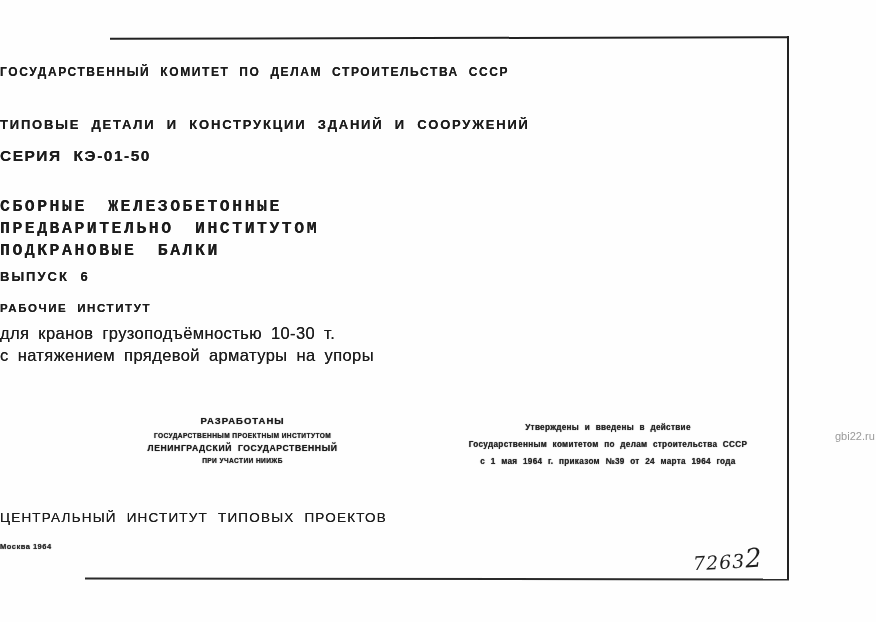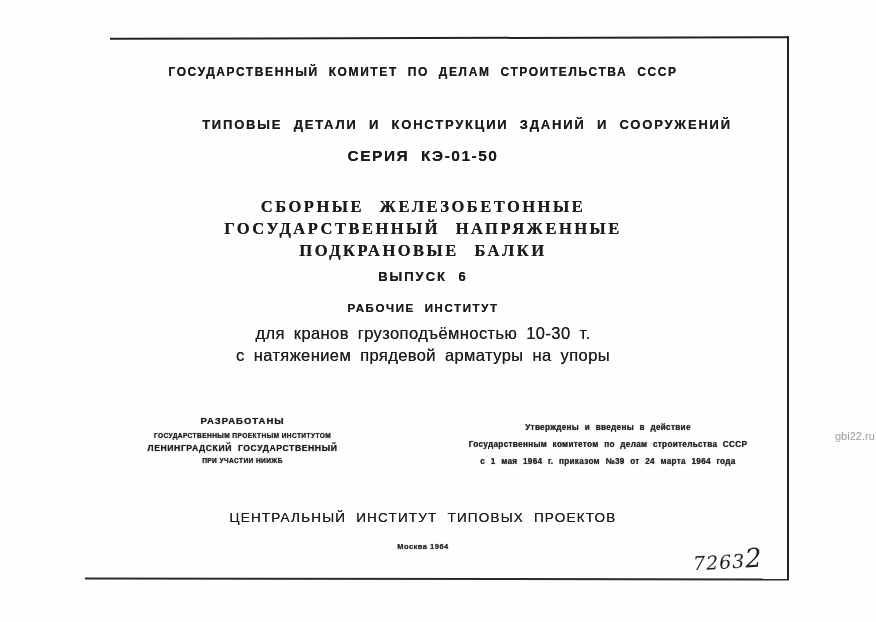--- a/index.html
+++ b/index.html
@@ -23,38 +23,38 @@
   }
   .border-right {
     position: absolute; left: 787px; top: 36px;
     width: 2px; height: 543px; background: #222;
   }
   .border-bottom {
     position: absolute; left: 85px; top: 578px;
     width: 704px; height: 2px; background: #2a2a2a;
     transform: rotate(0.08deg);
   }
-  .cline { position: absolute; left: 12px; width: 822px; text-align: center; white-space: nowrap; }
+  .cline { position: absolute; left: 0; width: 822px; text-align: left; white-space: nowrap; }
   .scan  { text-shadow: 0 0 0.6px rgba(10,10,10,0.85); }
   .scan2 { text-shadow: 0 0 0.9px rgba(20,20,20,0.8); }
 
   .org-line {
     top: 65px; font-size: 12px; font-weight: bold;
     letter-spacing: 1.6px; word-spacing: 5px;
   }
   .series-line {
     top: 117px; font-size: 13px; font-weight: bold;
-    letter-spacing: 1.8px; word-spacing: 6px; padding-left: 44px;
+    letter-spacing: 1.8px; word-spacing: 6px;
   }
   .series-code {
     top: 147px; font-size: 15.5px; font-weight: bold;
     letter-spacing: 1.5px; word-spacing: 6px;
   }
   .main-title {
-    top: 196px; font-family: Liberation Serif, serif;
+    top: 196px; font-family: Liberation Mono, monospace;
     font-size: 16.5px; font-weight: bold; line-height: 22px;
     letter-spacing: 2.5px; word-spacing: 9px;
   }
   .issue {
     top: 269px; font-size: 13px; font-weight: bold;
     letter-spacing: 2px; word-spacing: 6px;
   }
   .subtitle-heading {
     top: 302px; font-size: 11.5px; font-weight: bold;
     letter-spacing: 1.6px; word-spacing: 5px;
@@ -114,21 +114,21 @@
   <div class="border-bottom"></div>
 
   <div class="cline org-line scan">ГОСУДАРСТВЕННЫЙ КОМИТЕТ ПО ДЕЛАМ СТРОИТЕЛЬСТВА СССР</div>
 
   <div class="cline series-line scan">ТИПОВЫЕ ДЕТАЛИ И КОНСТРУКЦИИ ЗДАНИЙ И СООРУЖЕНИЙ</div>
 
   <div class="cline series-code scan">СЕРИЯ КЭ-01-50</div>
 
   <div class="cline main-title scan">
     <div>СБОРНЫЕ ЖЕЛЕЗОБЕТОННЫЕ</div>
-    <div>ГОСУДАРСТВЕННЫЙ НАПРЯЖЕННЫЕ</div>
+    <div>ПРЕДВАРИТЕЛЬНО ИНСТИТУТОМ</div>
     <div>ПОДКРАНОВЫЕ БАЛКИ</div>
   </div>
 
   <div class="cline issue scan">ВЫПУСК 6</div>
 
   <div class="cline subtitle-heading scan">РАБОЧИЕ ИНСТИТУТ</div>
 
   <div class="cline subtitle scan">
     <div>для  кранов  грузоподъёмностью  10-30 т.</div>
     <div>с натяжением  прядевой  арматуры  на  упоры</div>

